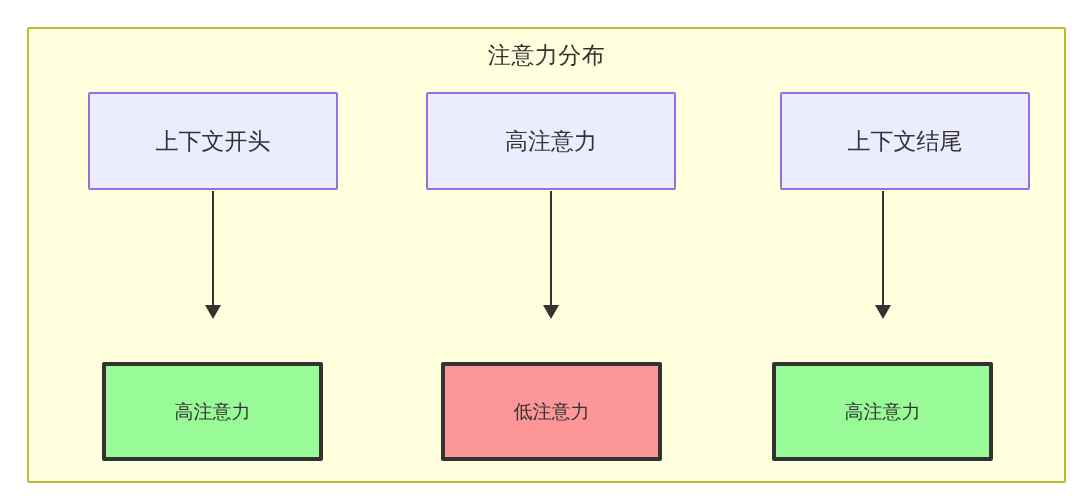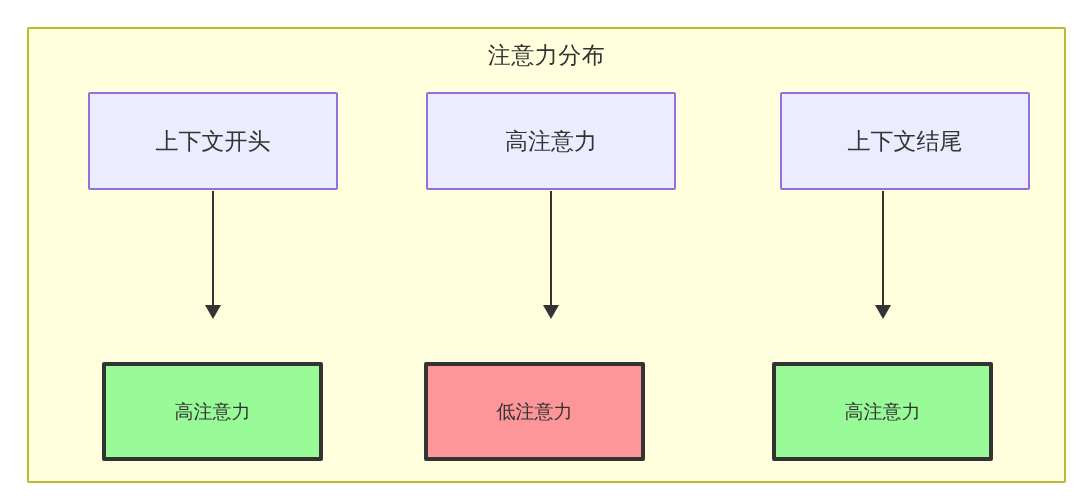--- a/index.html
+++ b/index.html
@@ -81,21 +81,21 @@
 
   .node-attn.high { background: #99fb98; }
   .node-attn.low  { background: #fc9698; }
 
   
   .col-0 .node-context { left: 88px; }
   .col-1 .node-context { left: 426px; }
   .col-2 .node-context { left: 758px; margin-left: 22px; }
 
   .col-0 .node-attn { left: 102px; }
-  .col-1 .node-attn { left: 424px; align-items: center; }
+  .col-1 .node-attn { left: 441px; align-items: center; }
   .col-2 .node-attn { left: 772px; }
 
   
   .edges {
     position: absolute;
     left: 0;
     top: 0;
     width: 1080px;
     height: 496px;
     pointer-events: none;

